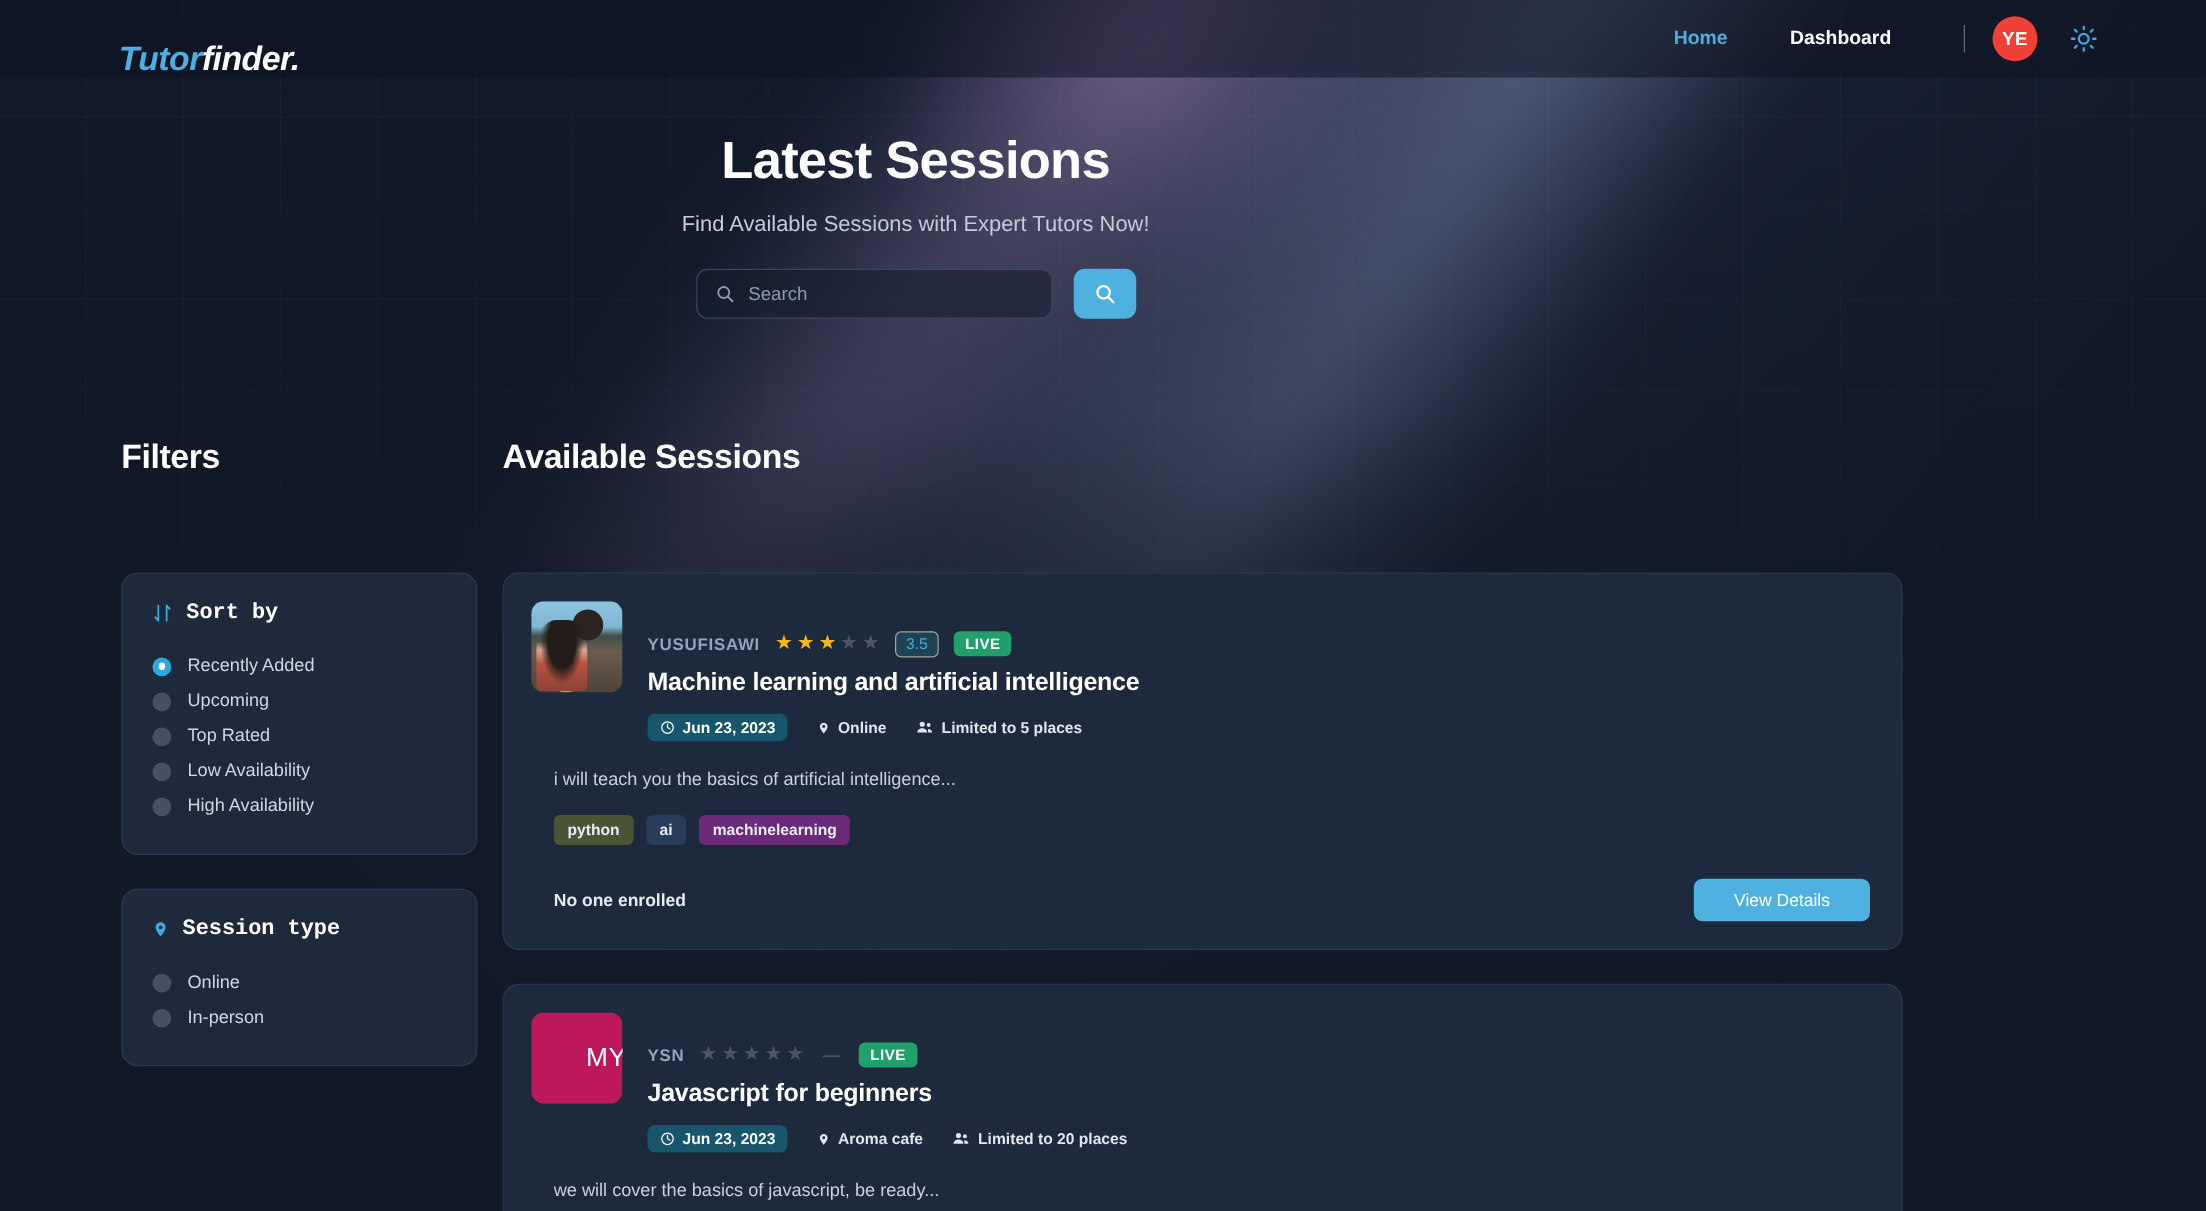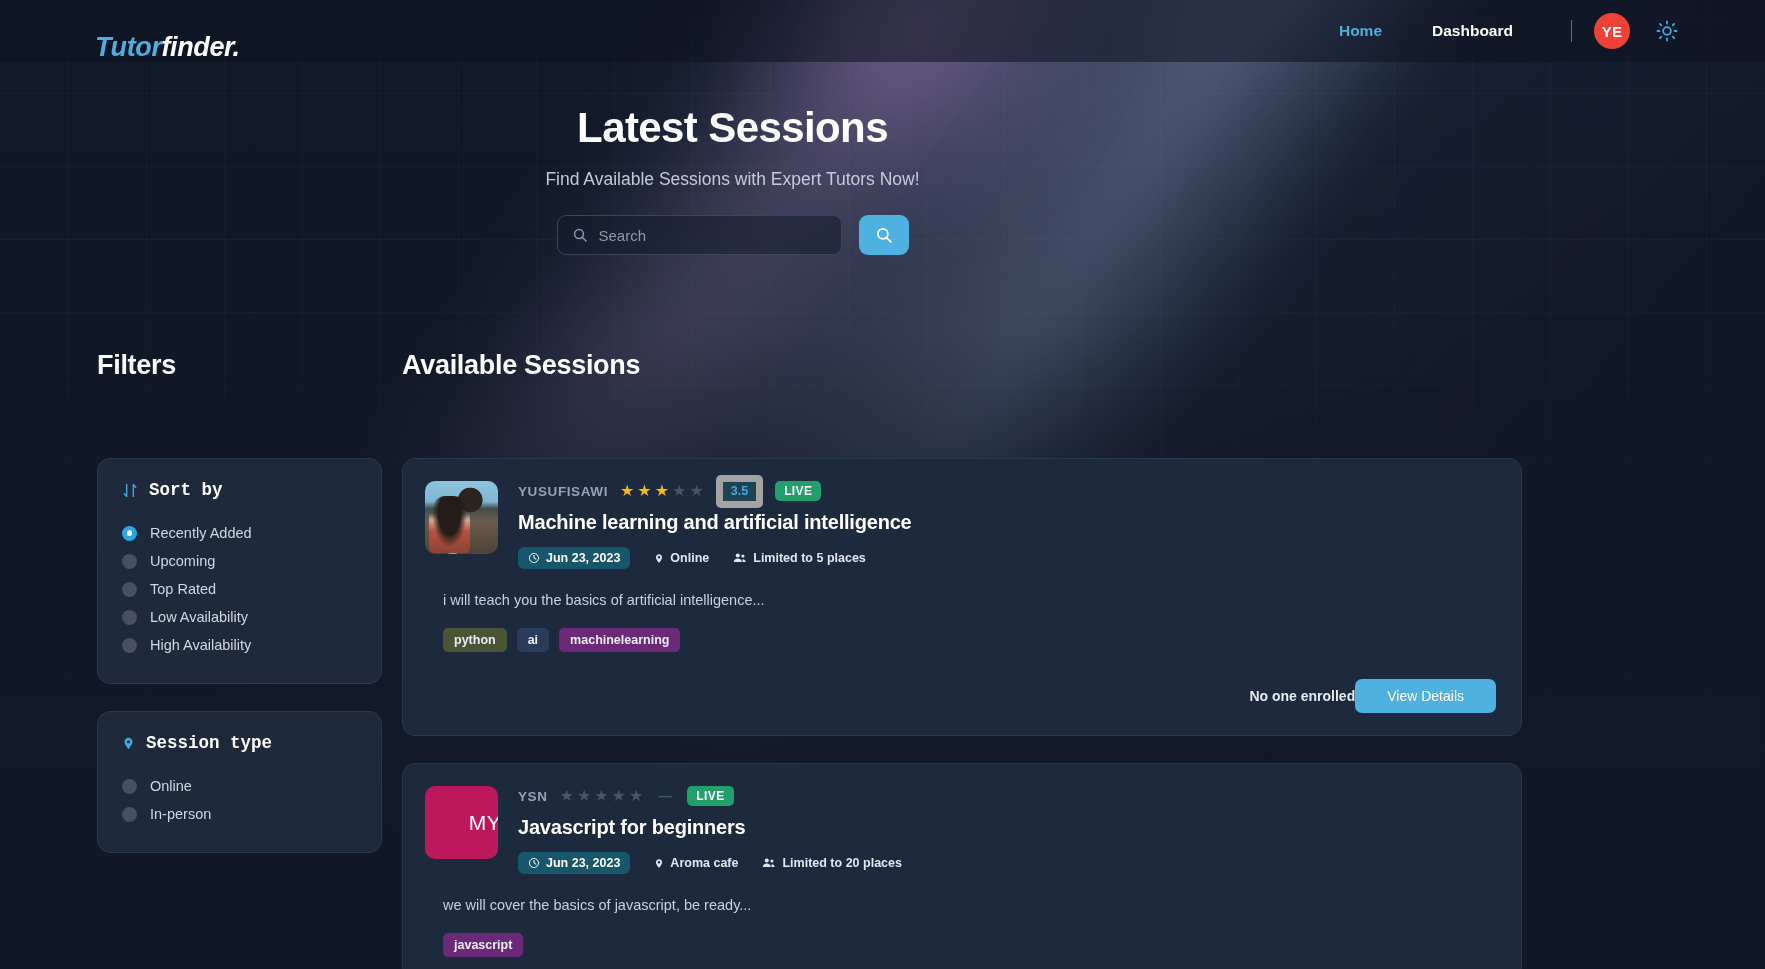--- a/index.html
+++ b/index.html
@@ -265,36 +265,36 @@
   }
   .thumb-initials {
     width: 100%; height: 100%;
     background: #be185d;
     color: #ffffff;
     font-size: 21px; font-weight: normal;
     display: flex; align-items: center; justify-content: center;
     letter-spacing: 0.5px;
     padding-left: 47px;
   }
-  .card-main { flex: 1; min-width: 0; }
+  .card-main { flex: 1; min-width: 0; margin-top: 24px; }
   .meta-line {
     display: flex; align-items: center; gap: 12px;
     height: 20px;
   }
   .username {
     font-size: 13.5px; font-weight: bold;
     color: #94a3b8; letter-spacing: 0.6px;
   }
   .stars { display: flex; gap: 3px; font-size: 16px; line-height: 1; }
   .star { color: #495468; }
   .star.on { color: #f5b816; }
   .rating-badge {
     background: #1d4355; color: #45a9dc;
-    border: 7px solid #a3a3a3;
-    font-size: 12.5px; font-weight: bold;
+    border: 1px solid #a3a3a3;
+    font-size: 12.5px; font-weight: normal;
     border-radius: 5px;
     padding: 2.5px 8px;
   }
   .rating-dash {
     color: #3f5666; font-size: 14px; font-weight: bold;
     padding: 0 3px;
   }
   .live-badge {
     background: #22a06b; color: #ffffff;
     font-size: 12px; font-weight: bold;
@@ -334,22 +334,23 @@
     padding-left: 18px;
   }
   .tag {
     font-size: 12.5px; font-weight: bold;
     border-radius: 5px;
     padding: 5px 11px;
     color: #e8edf5;
   }
   .card-foot {
     margin-top: 27px;
-    display: flex; align-items: center; justify-content: flex-end;
+    display: flex; align-items: center; justify-content: space-between;
     padding-left: 18px;
+    gap: 26px;
   }
   .enrolled {
     font-size: 14px; font-weight: bold; color: #e6ebf3;
   }
   .view-btn {
     background: #4eb1e0; color: #ffffff;
     border: none; border-radius: 7px;
     font-size: 14px; font-weight: normal;
     padding: 9px 32px;
     cursor: pointer;

